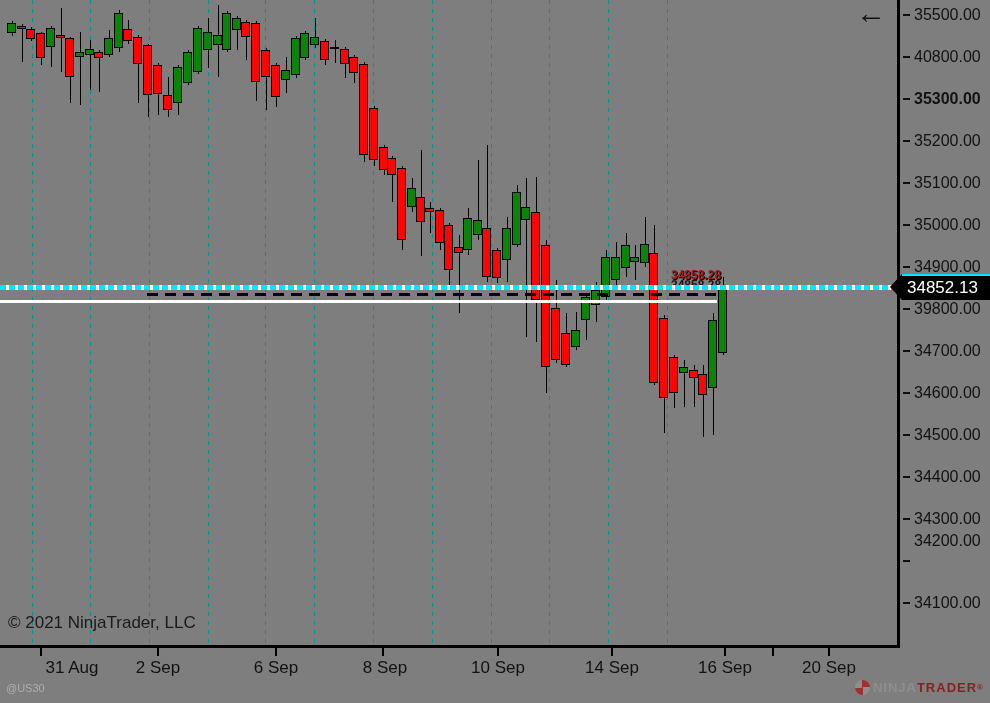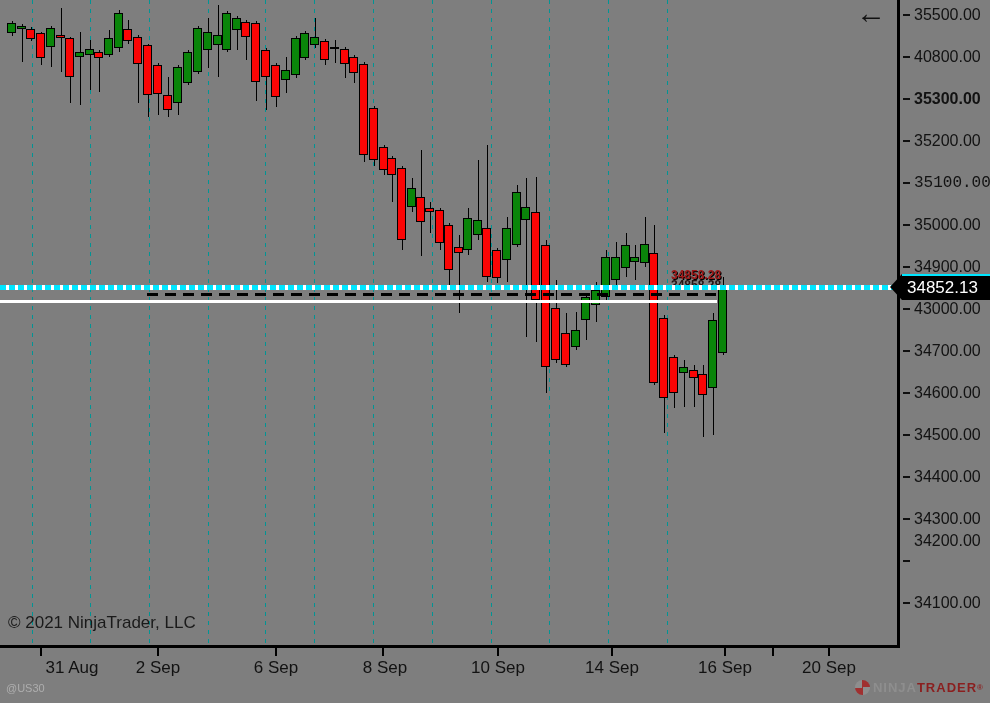--- a/index.html
+++ b/index.html
@@ -228,27 +228,27 @@
   <div id="paxis">
       <div class="ptick" style="top: 14px;"></div>
       <div class="plabel" style="top: 6px;">35500.00</div>
       <div class="ptick" style="top: 56px;"></div>
       <div class="plabel" style="top: 48px;">40800.00</div>
       <div class="ptick" style="top: 98px;"></div>
       <div class="plabel" style="top: 90px; font-weight: bold;">35300.00</div>
       <div class="ptick" style="top: 140px;"></div>
       <div class="plabel" style="top: 132px;">35200.00</div>
       <div class="ptick" style="top: 182px;"></div>
-      <div class="plabel" style="top: 174px; font-family: Liberation Mono, monospace;">35100.00</div>
+      <div class="plabel" style="top: 174px;">35100.00</div>
       <div class="ptick" style="top: 224px;"></div>
       <div class="plabel" style="top: 216px;">35000.00</div>
       <div class="ptick" style="top: 266px;"></div>
       <div class="plabel" style="top: 258px;">34900.00</div>
       <div class="ptick" style="top: 308px;"></div>
-      <div class="plabel" style="top: 300px;">43000.00</div>
+      <div class="plabel" style="top: 300px;">39800.00</div>
       <div class="ptick" style="top: 350px;"></div>
       <div class="plabel" style="top: 342px;">34700.00</div>
       <div class="ptick" style="top: 392px;"></div>
       <div class="plabel" style="top: 384px;">34600.00</div>
       <div class="ptick" style="top: 434px;"></div>
       <div class="plabel" style="top: 426px;">34500.00</div>
       <div class="ptick" style="top: 476px;"></div>
       <div class="plabel" style="top: 468px;">34400.00</div>
       <div class="ptick" style="top: 518px;"></div>
       <div class="plabel" style="top: 510px;">34300.00</div>

